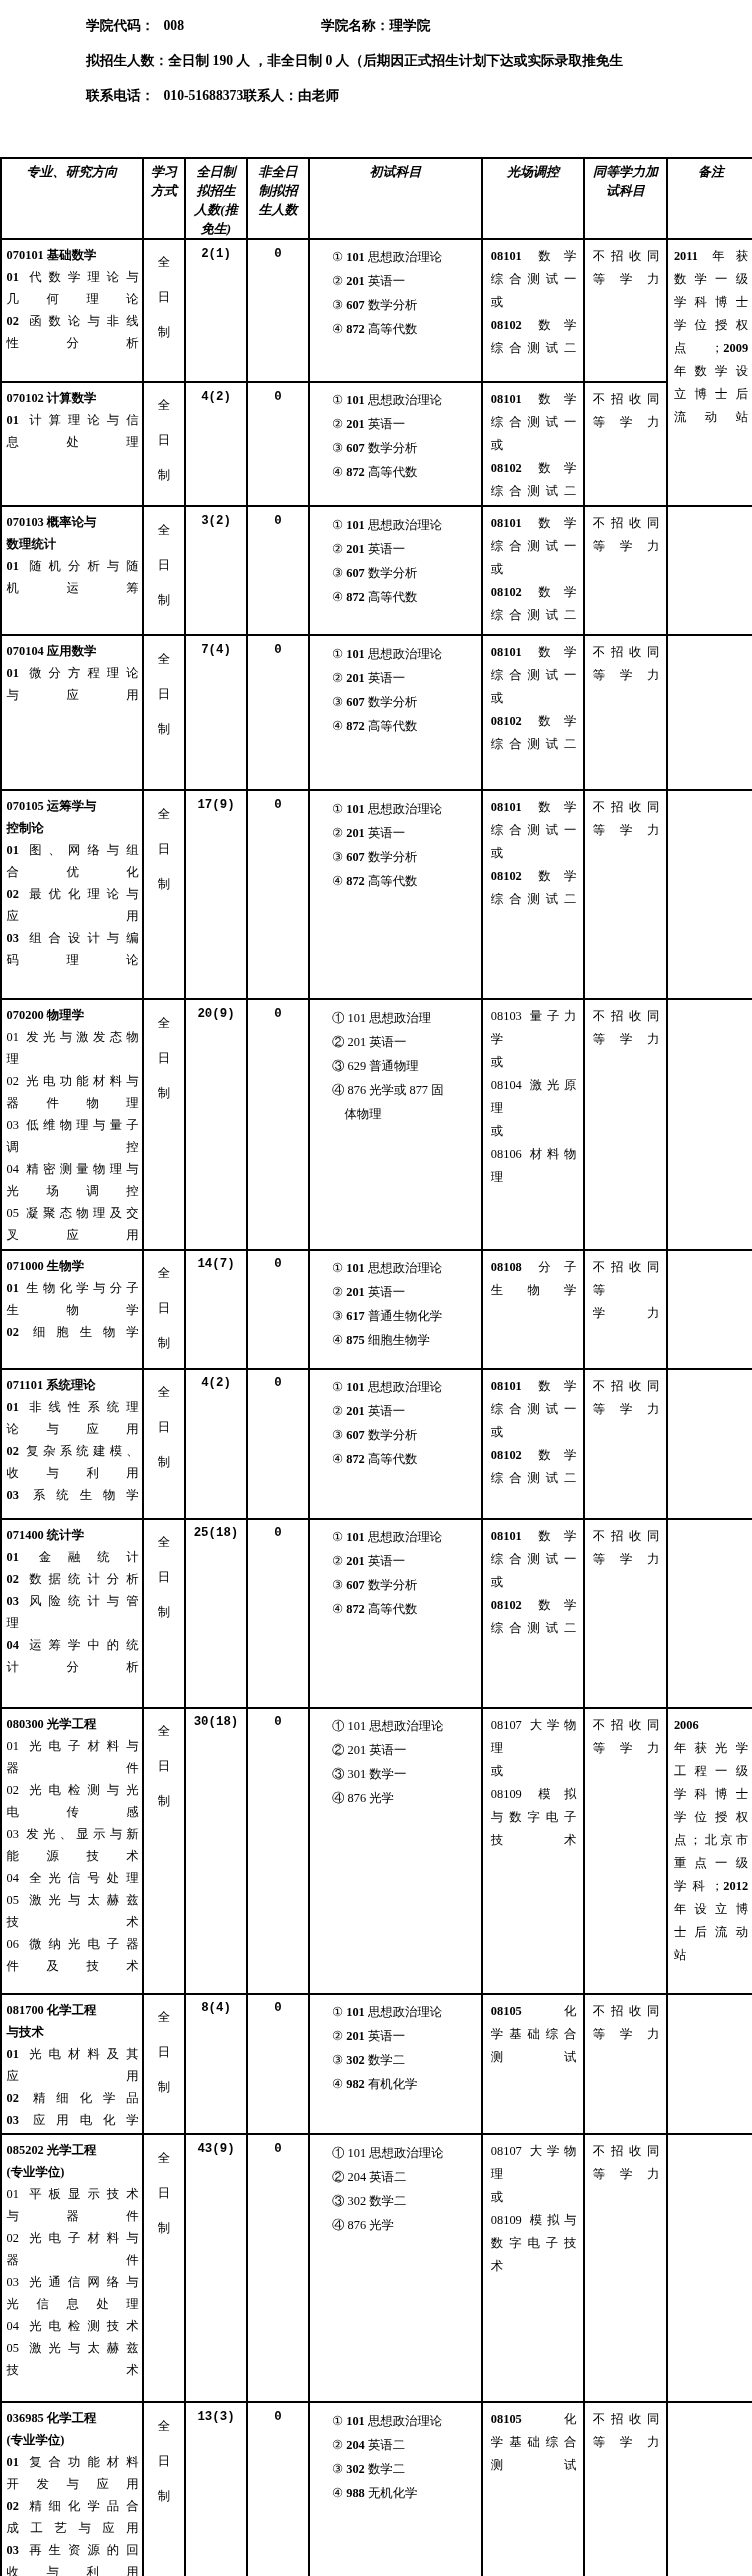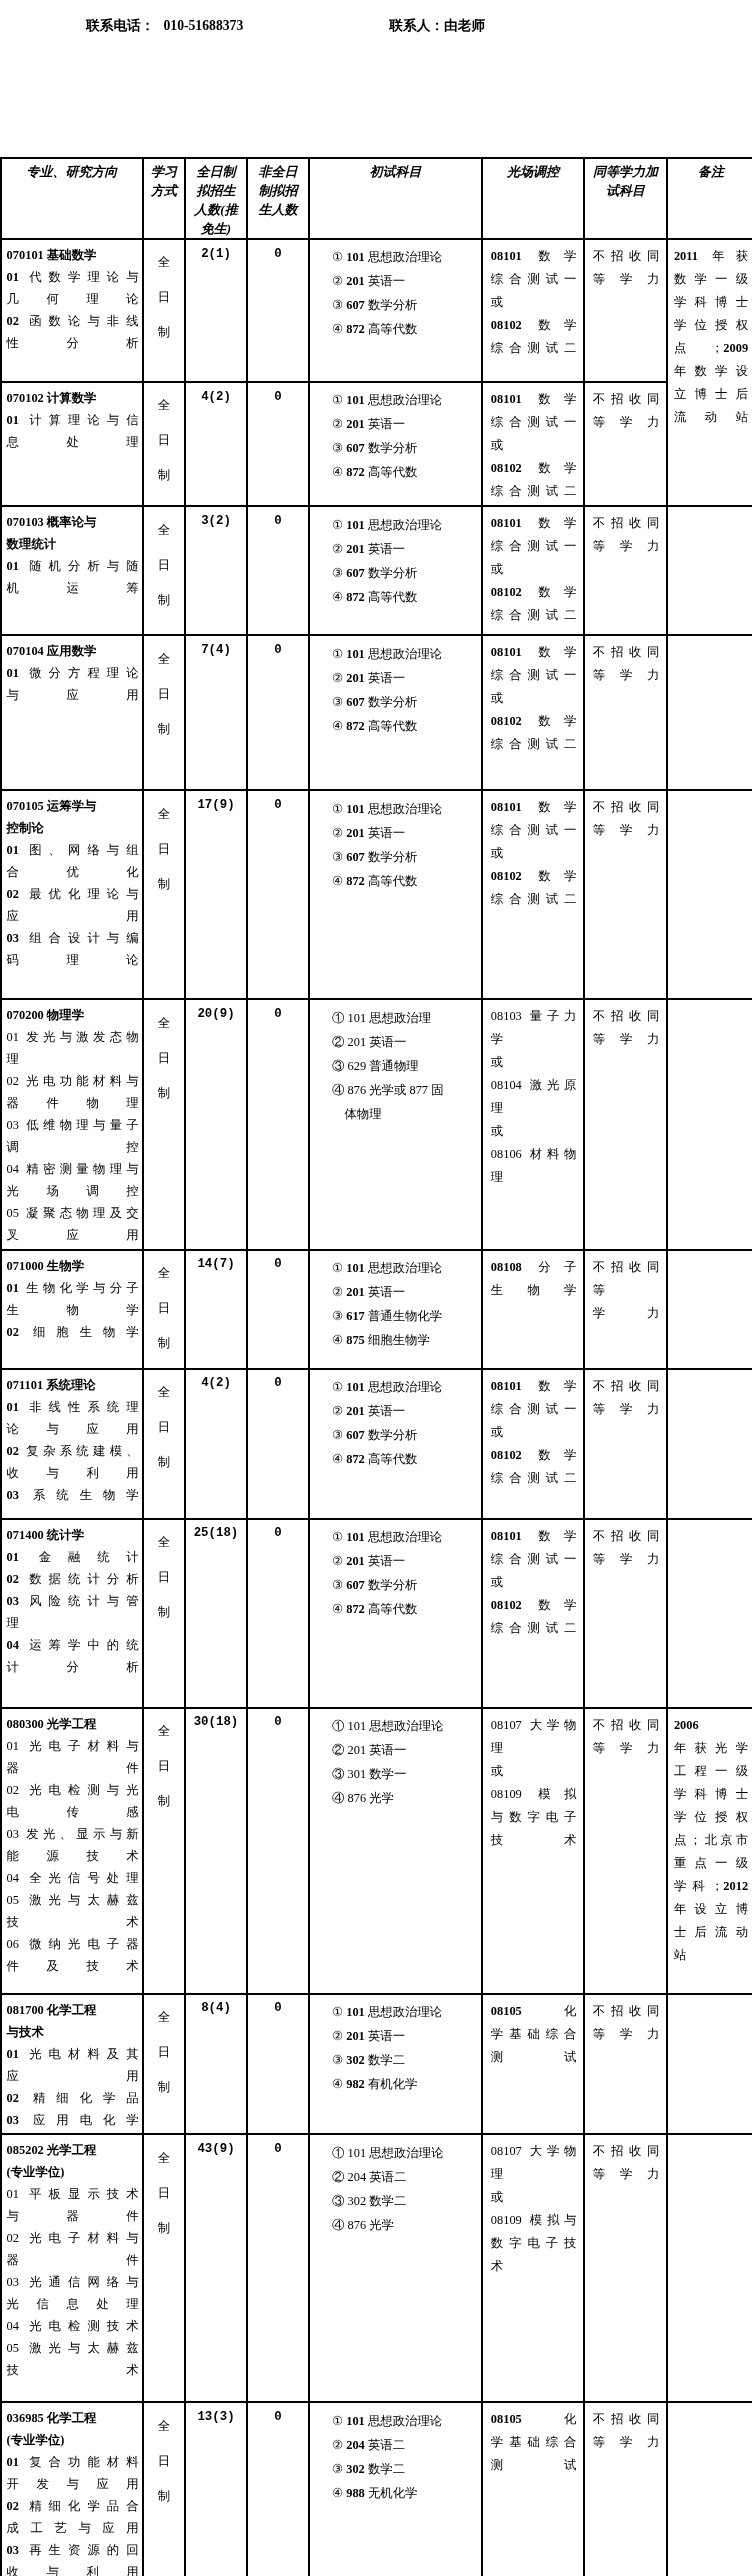--- a/index.html
+++ b/index.html
@@ -2,21 +2,21 @@
 <html style="font-size:10.4px"><head>
 <meta charset="utf-8">
 <style>
   html,body{margin:0;padding:0;background:#fff;}
   body{width:753px;color:#000;font-family:"Liberation Serif",serif;-webkit-font-smoothing:none;}
   .page{width:753px;background:#fff;}
   
   .intro{box-sizing:border-box;height:157px;padding:15.6px 6.5px 0 86px;font-weight:bold;font-size:13.7px;}
   .iline{height:35px;line-height:19.5px;white-space:nowrap;}
   .gap-mid{margin-left:137px;}
-  .gap-mid2{margin-left:146px;}
+  .gap-mid2{}
   .lbl-val{margin-left:9px;}
   
   table{width:753px;border-collapse:collapse;table-layout:fixed;background:#fff;}
   th,td{border:2px solid #000;vertical-align:top;box-sizing:border-box;overflow:hidden;}
   table{border:2.6px solid #000;}
   thead th{font-weight:bold;text-align:center;font-size:13px;padding:3.3px 1.3px 0 1.3px;}
   thead th div{line-height:19px;font-style:italic;}
   td{font-size:12.4px;}
   .c-name{padding:3.9px 3.3px 2.6px 4.6px;}
   .c-name .t{font-weight:bold;line-height:22px;}
@@ -34,20 +34,24 @@
   .c-remark{padding:4.6px 5.9px 2.6px 5.9px;}
   .c-remark div{line-height:23px;}
   b{font-weight:bold;}
 </style>
 </head>
 <body>
 
 <div class="page">
   <div class="intro">
     <div class="iline">
+      <span>学院代码：</span><span class="lbl-val">008</span><span class="gap-mid">学院名称：</span><span>理学院</span>
+    </div>
+    <div class="iline">拟招生人数：全日制 190 人 ，非全日制 0 人（后期因正式招生计划下达或实际录取推免生</div>
+    <div class="iline">
       <span>联系电话：</span><span class="lbl-val">010-51688373</span><span class="gap-mid2">联系人：</span><span>由老师</span>
     </div>
   </div>
 
   <table>
     <colgroup>
       <col style="width:142px">
         <col style="width:42px">
         <col style="width:62px">
         <col style="width:62px">

